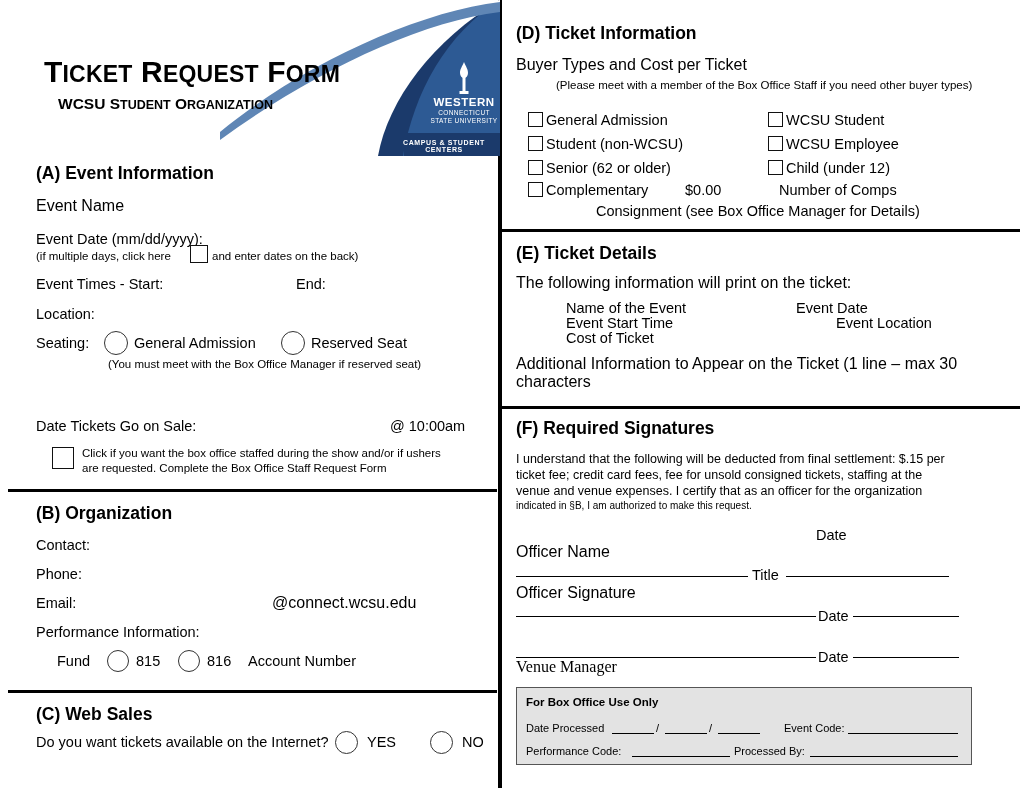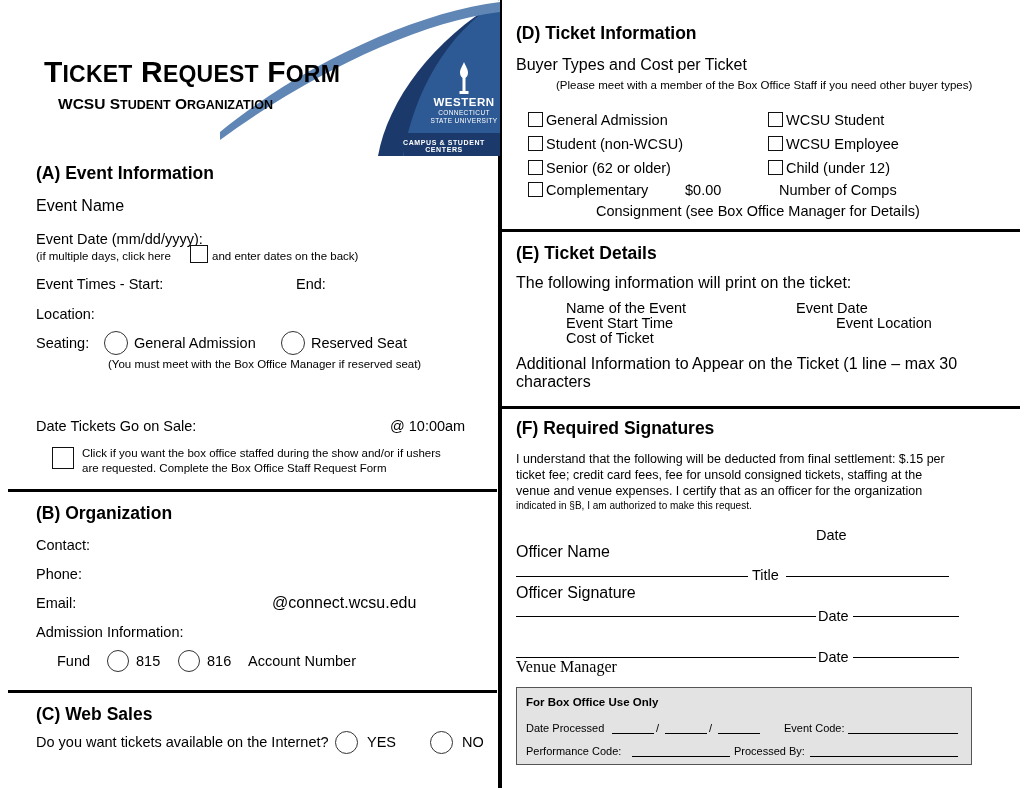--- a/index.html
+++ b/index.html
@@ -231,21 +231,21 @@
     <div class="small" style="left:82px; top:447px;">Click if you want the box office staffed during the show and/or if ushers</div>
     <div class="small" style="left:82px; top:462px;">are requested.  Complete the Box Office Staff Request Form</div>
 
     <div class="hrule" style="left:8px; top:489px; width:489px;"></div>
 
     <div class="sec-head" style="left:36px; top:503px;">(B) Organization</div>
     <div class="lbl" style="left:36px; top:537px;">Contact:</div>
     <div class="lbl" style="left:36px; top:566px;">Phone:</div>
     <div class="lbl" style="left:36px; top:595px;">Email:</div>
     <div class="lbl-lg" style="left:272px; top:594px;">@connect.wcsu.edu</div>
-    <div class="lbl" style="left:36px; top:624px;">Admission Information:</div>
+    <div class="lbl" style="left:36px; top:624px;">Performance Information:</div>
 
     <div class="lbl" style="left:57px; top:653px;">Fund</div>
     <div class="circle" style="left:107px; top:650px; width:22px; height:22px;"></div>
     <div class="lbl" style="left:136px; top:653px;">815</div>
     <div class="circle" style="left:178px; top:650px; width:22px; height:22px;"></div>
     <div class="lbl" style="left:207px; top:653px;">816</div>
     <div class="lbl" style="left:248px; top:653px;">Account Number</div>
 
     <div class="hrule" style="left:8px; top:690px; width:489px;"></div>
 

